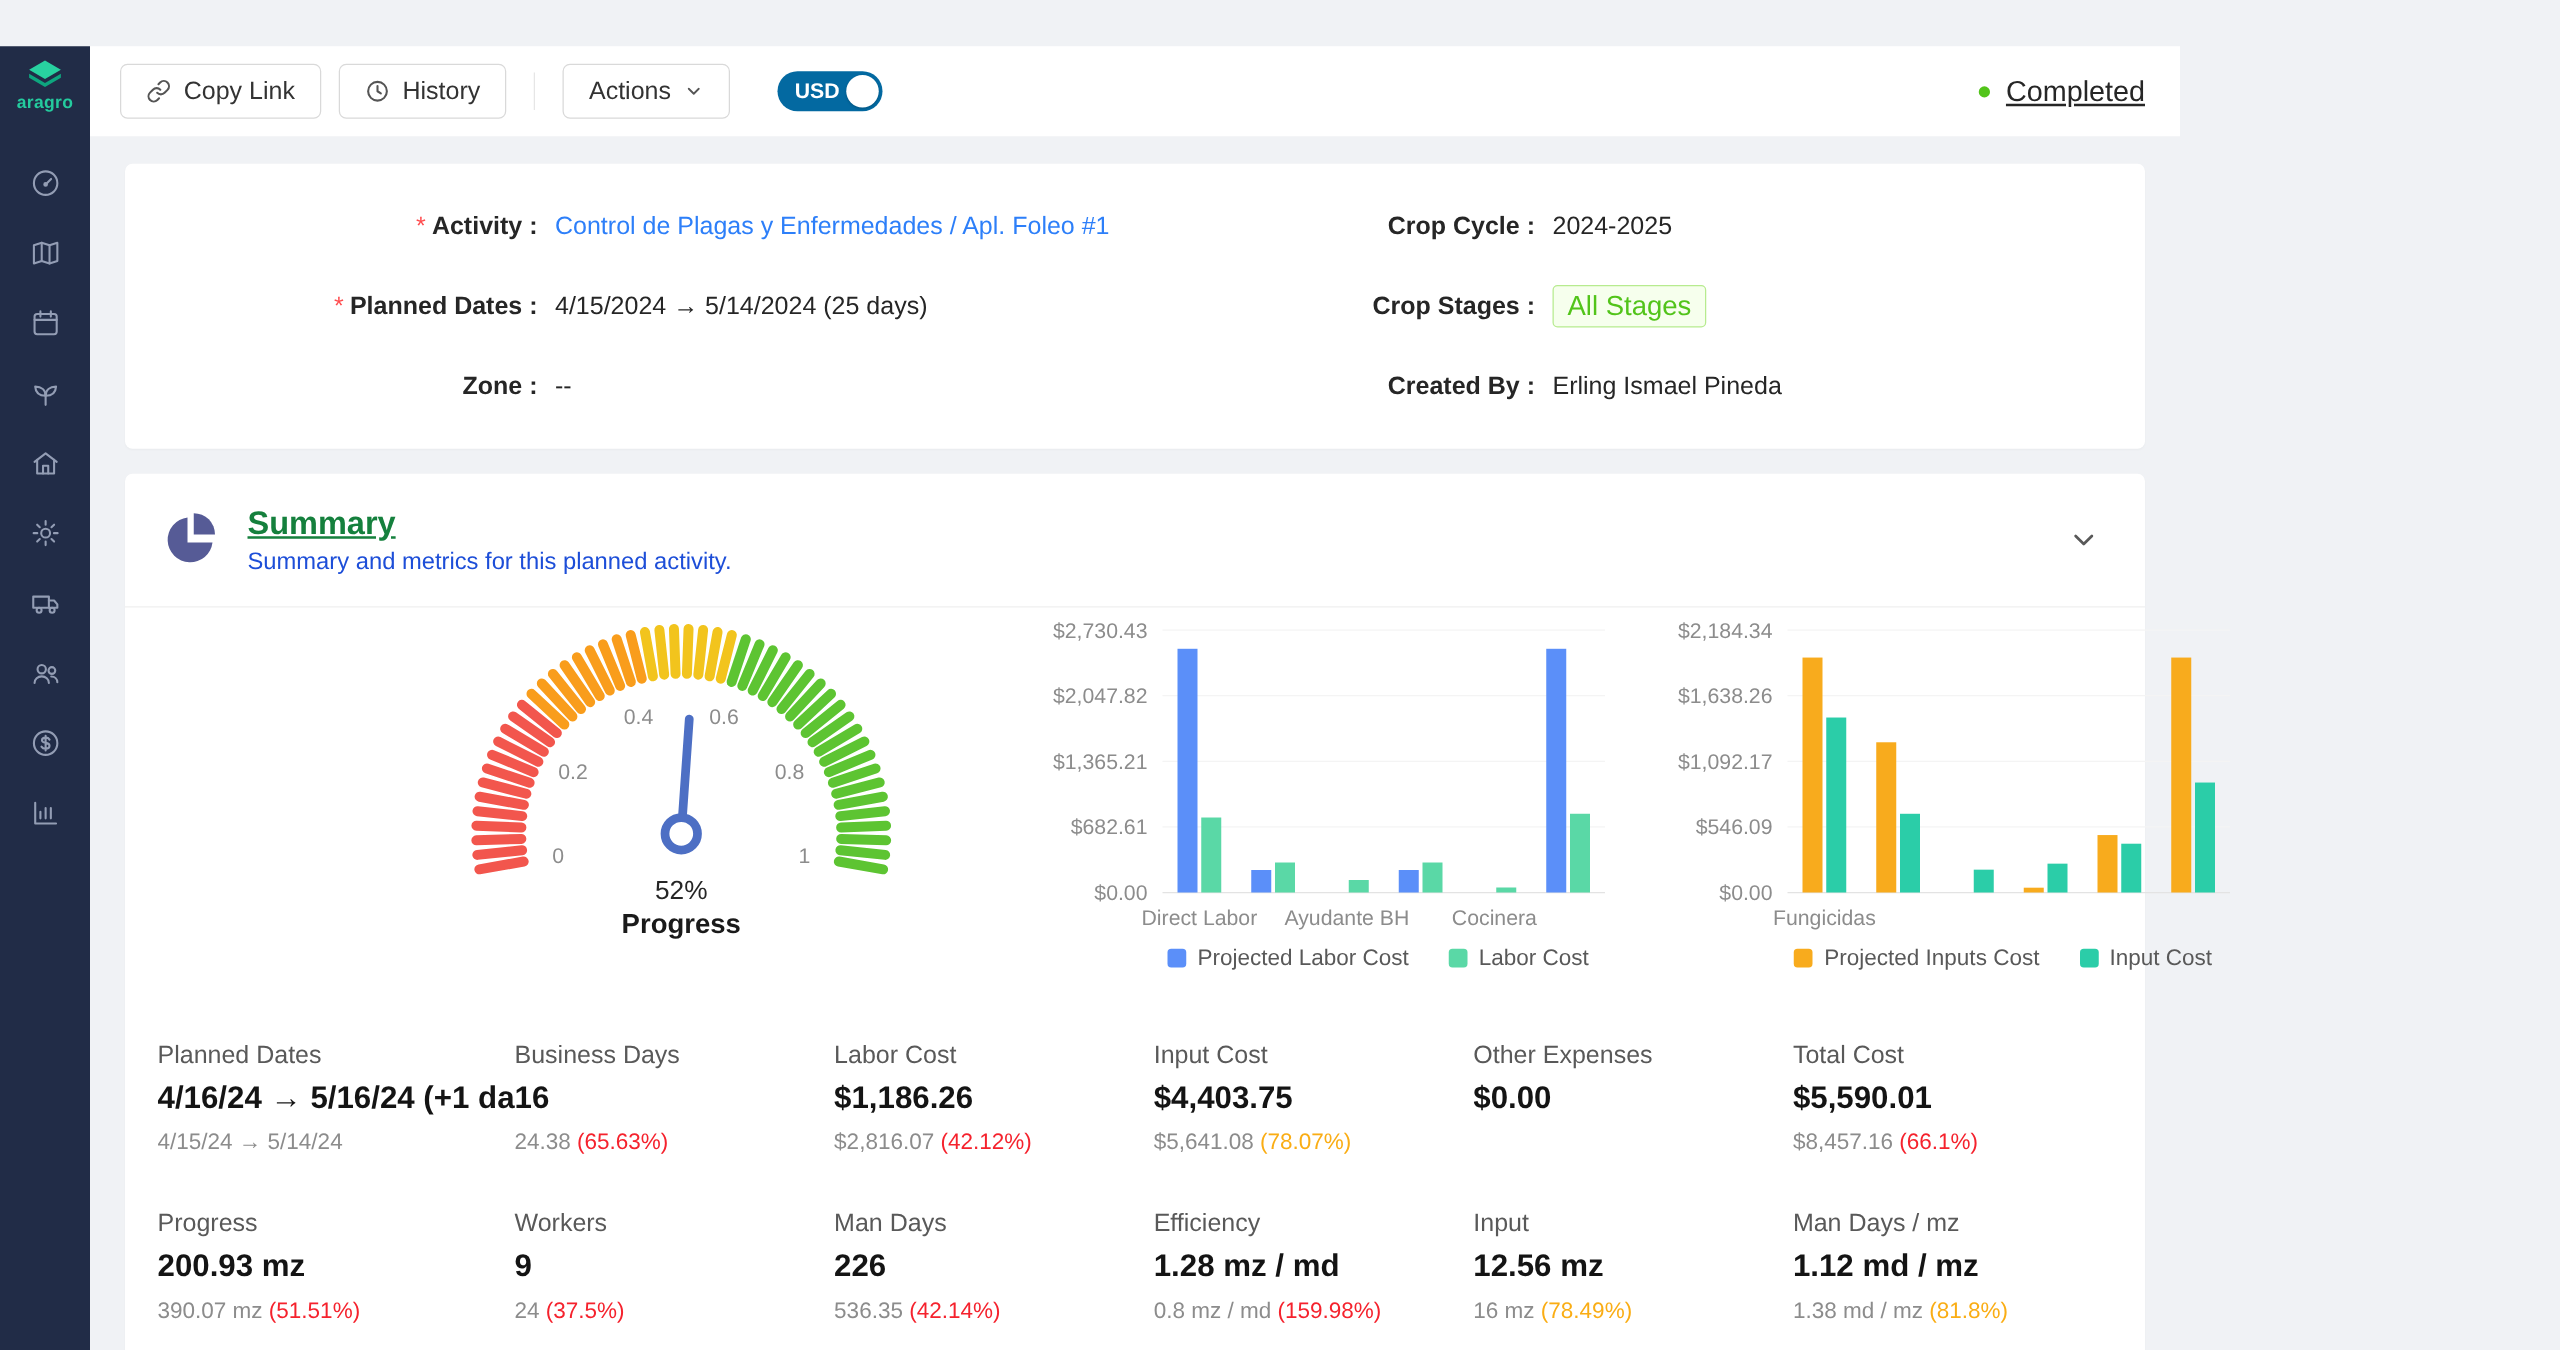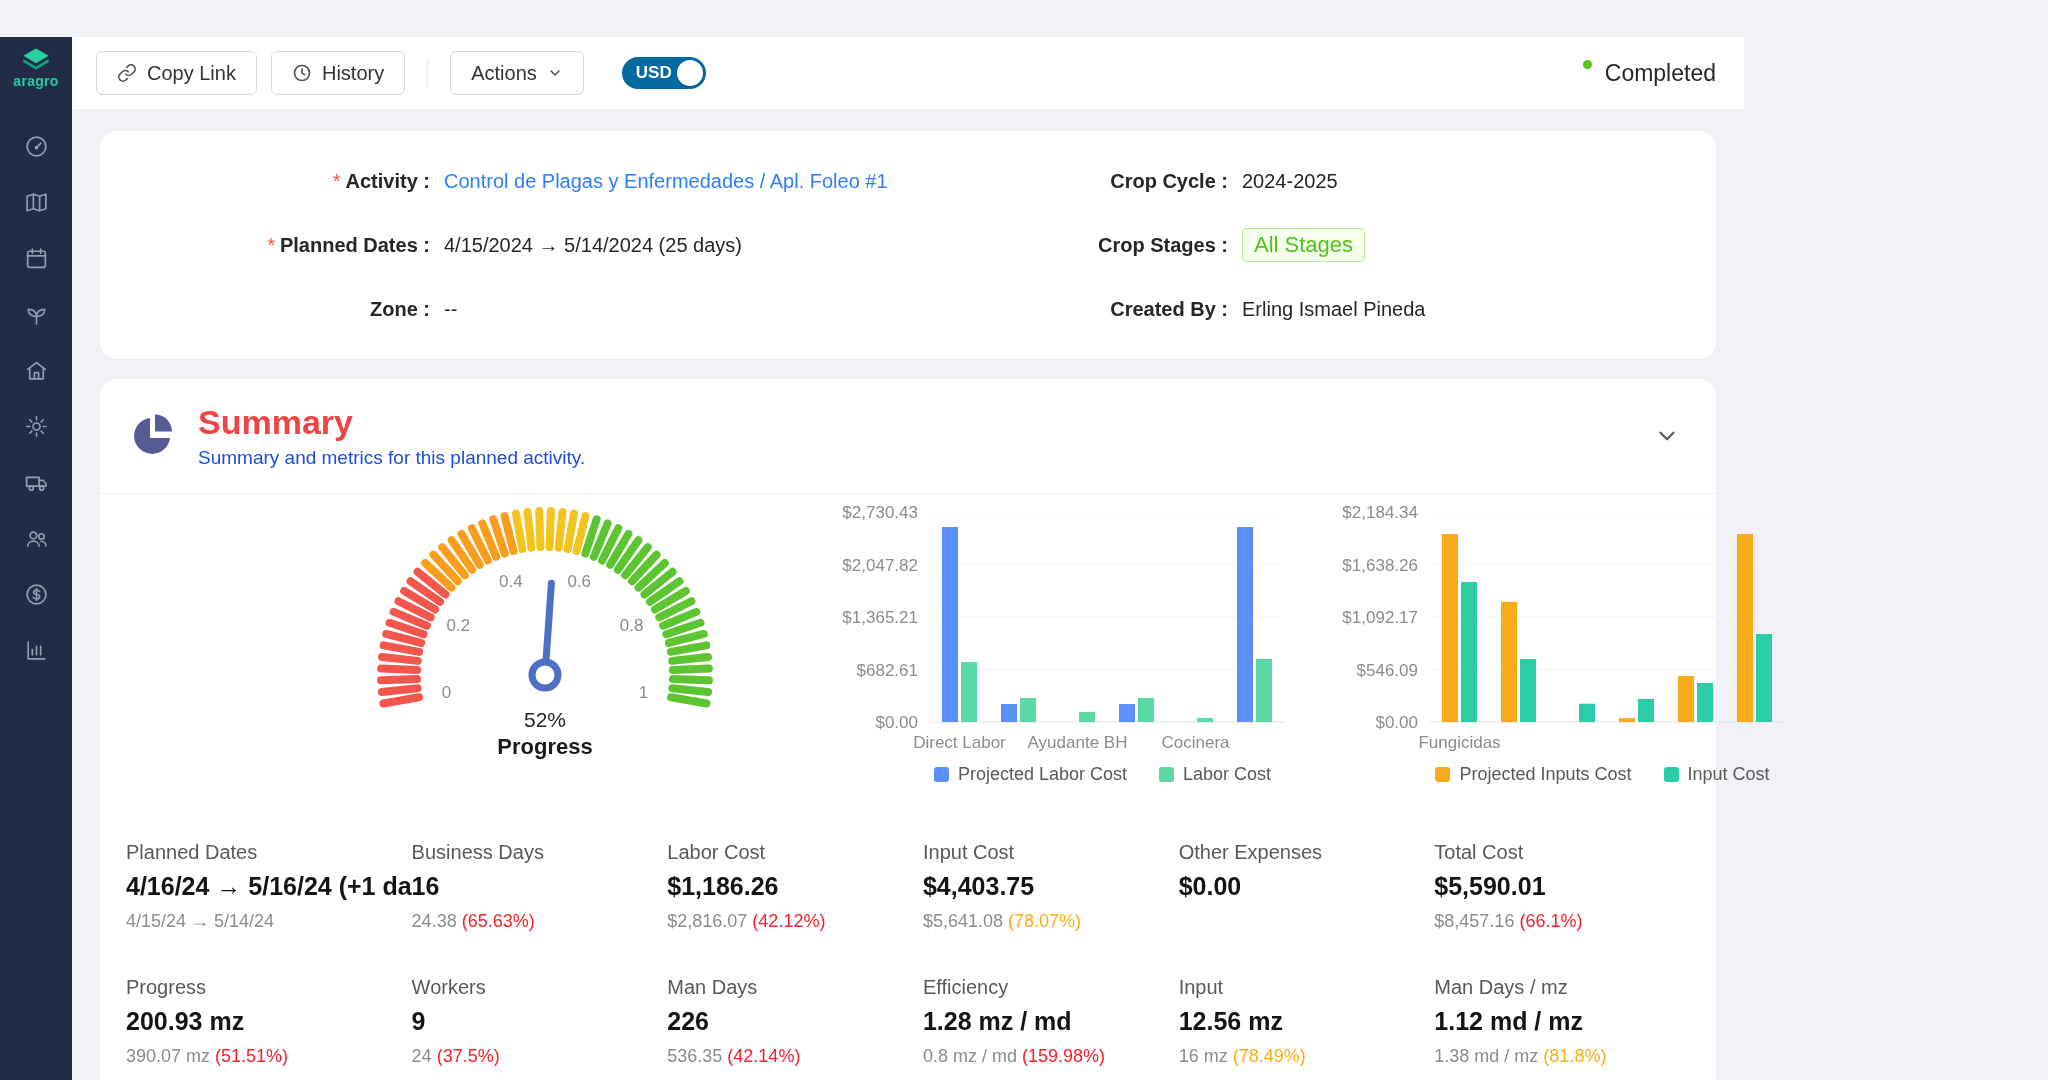--- a/index.html
+++ b/index.html
@@ -18,44 +18,44 @@
   
   .main { flex:1; display:flex; flex-direction:column; min-width:0; }
   .topbar { height:72px; background:#fff; display:flex; align-items:center; padding:0 28px 0 24px; flex-shrink:0; }
   .btn { display:inline-flex; align-items:center; gap:10px; height:44px; padding:0 20px; border:1px solid #d9d9d9; border-radius:6px; background:#fff; font-size:20px; color:#333; cursor:pointer; font-family:inherit;text-align:center; }
   .btn svg { width:20px; height:20px; color:#555; }
   .btn + .btn { margin-left:14px; }
   .v-divider { width:1px; height:30px; background:#e6e6e6; margin:0 22px; }
   .toggle { margin-left:38px; width:84px; height:32px; border-radius:16px; background:#0369a1; display:flex; align-items:center; cursor:pointer; position:relative; }
   .toggle-label { color:#fff; font-size:17px; font-weight:bold; margin-left:14px; }
   .toggle-knob { position:absolute; right:3px; top:3px; width:26px; height:26px; border-radius:50%; background:#fff; box-shadow:0 1px 2px rgba(0,0,0,.2); }
-  .status { margin-left:auto; display:flex; align-items:flex-start; gap:13px; }
+  .status { margin-left:auto; display:flex; align-items:center; gap:13px;text-decoration:underline; }
   .status-dot { width:9px; height:9px; border-radius:50%; background:#52c41a; }
   .status-text { font-size:23px; font-weight:500; color:#262626; }
 
   .content { padding:22px 28px 0; }
 
-  .card { background:#fff; border-radius:16px; box-shadow:0 1px 2px rgba(0,0,0,.03); }
+  .card { background:#fff; border-radius:6px; box-shadow:0 1px 2px rgba(0,0,0,.03); }
 
   
   .info-card { padding:28px 40px; display:grid; grid-template-columns:1fr 1fr; column-gap:0; }
   .info-col { display:flex; flex-direction:column; gap:20px; }
   .field-row { display:flex; align-items:center; min-height:44px; }
   .field-label { width:290px; text-align:right; font-size:20px; font-weight:600; color:#262626; flex-shrink:0; }
   .info-col.right .field-label { width:320px; }
   .req { color:#ff4d4f; margin-right:5px; font-weight:400; }
   .field-value { margin-left:14px; font-size:20px; color:#262626; }
   a.link { color:#2d7ff9; text-decoration:none; cursor:pointer; }
   .badge-green { display:inline-block; font-size:22px; color:#52c41a; background:#f6ffed; border:1px solid #b7eb8f; border-radius:4px; padding:3px 11px; line-height:1.2; }
 
   
   .summary-card { margin-top:20px; }
   .summary-header { display:flex; align-items:center; padding:24px 36px 24px 28px; border-bottom:1px solid #f0f0f0; }
   .summary-icon { width:48px; height:48px; margin-right:22px; flex-shrink:0; }
-  .summary-title { font-size:34px; font-weight:bold; color:#ef4444; }
+  .summary-title { font-size:26px; font-weight:bold; color:#15803d;text-decoration:underline; }
   .summary-sub { font-size:19px; color:#1d4ed8; margin-top:5px; }
   .collapse-chevron { margin-left:auto; color:#595959; cursor:pointer; width:26px; height:26px; }
 
   .charts-row { display:flex; align-items:flex-start; padding-top:6px; }
   .charts-row > .chart-box:nth-child(1) { margin-left:215px; }
   .charts-row > .chart-box:nth-child(2) { margin-left:45px; }
   .charts-row > .chart-box:nth-child(3) { margin-left:30px; }
   .chart-box { display:flex; flex-direction:column; }
   .legend { display:flex; justify-content:center; gap:32px; margin-top:12px; padding-left:95px; }
   .legend-item { display:flex; align-items:center; gap:9px; }

